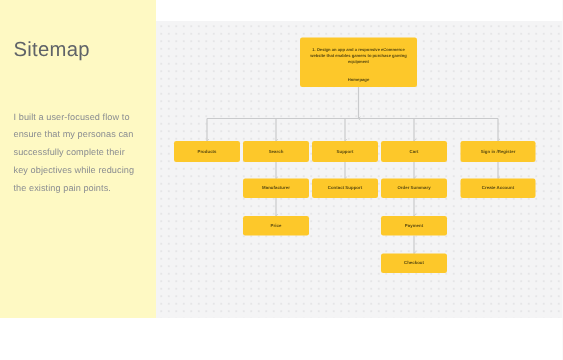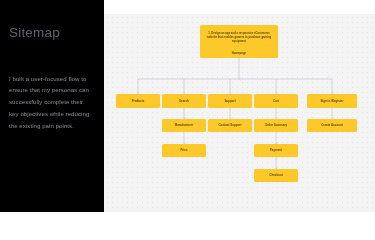--- a/index.html
+++ b/index.html
@@ -15,21 +15,21 @@
     position: relative;
   }
 
   
   #left-panel {
     position: absolute;
     left: 0;
     top: 0;
     width: 104px;
     height: 212px;
-    background: #000000;
+    background: #fef9c3;
     box-sizing: border-box;
     padding: 26px 10px 0 9px;
   }
   #page-title {
     font-size: 13.5px;
     font-weight: 400;
     color: #5f6368;
     letter-spacing: 0.2px;
     margin: 0 0 33px 0;
     line-height: 1;

